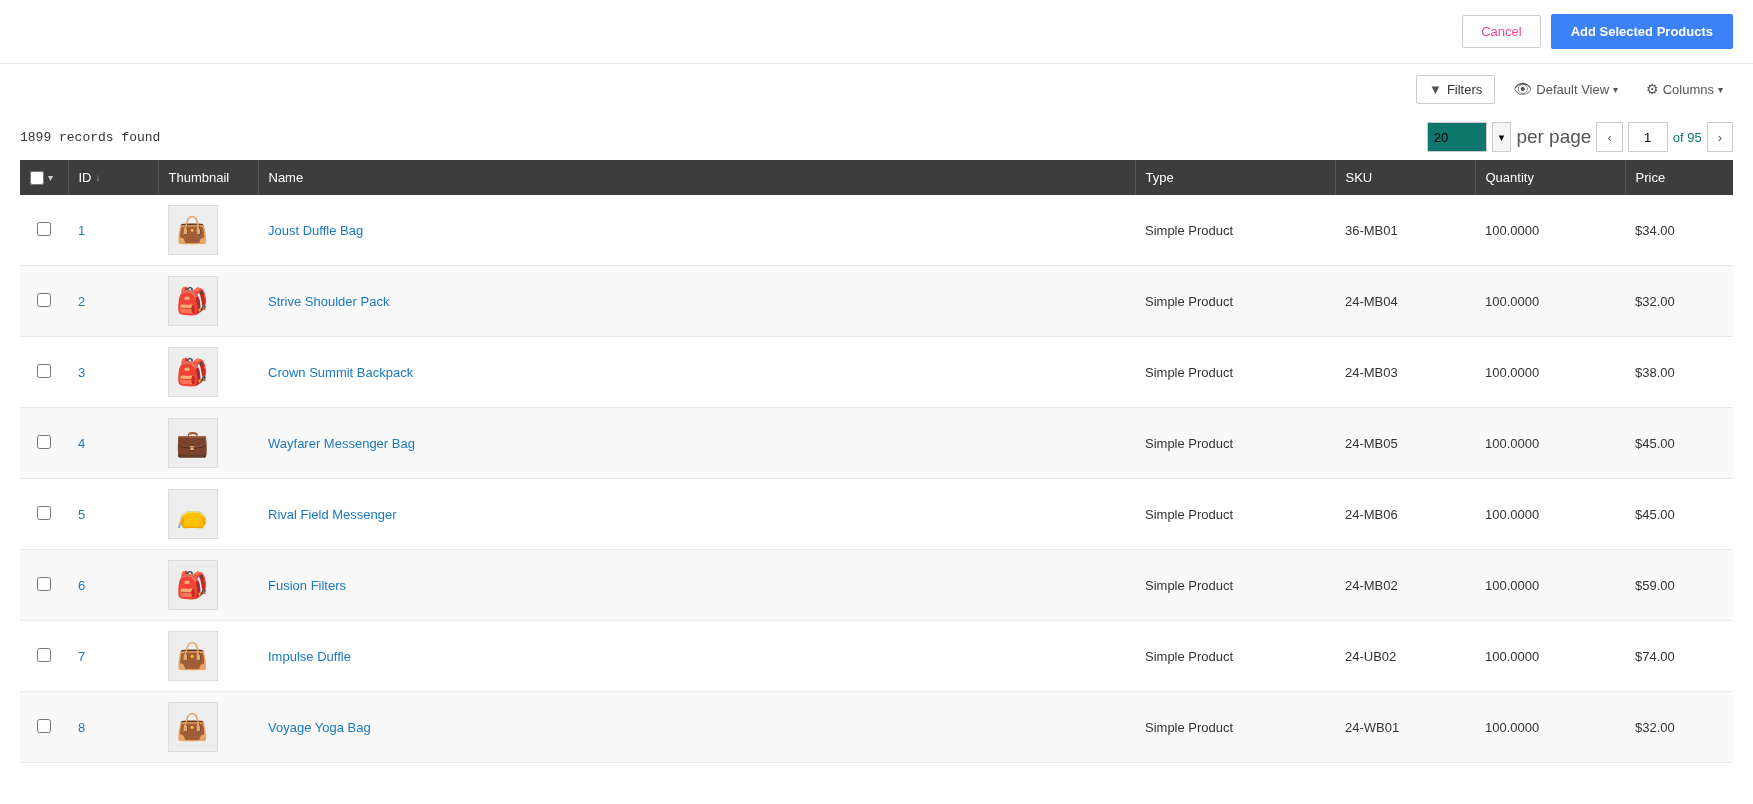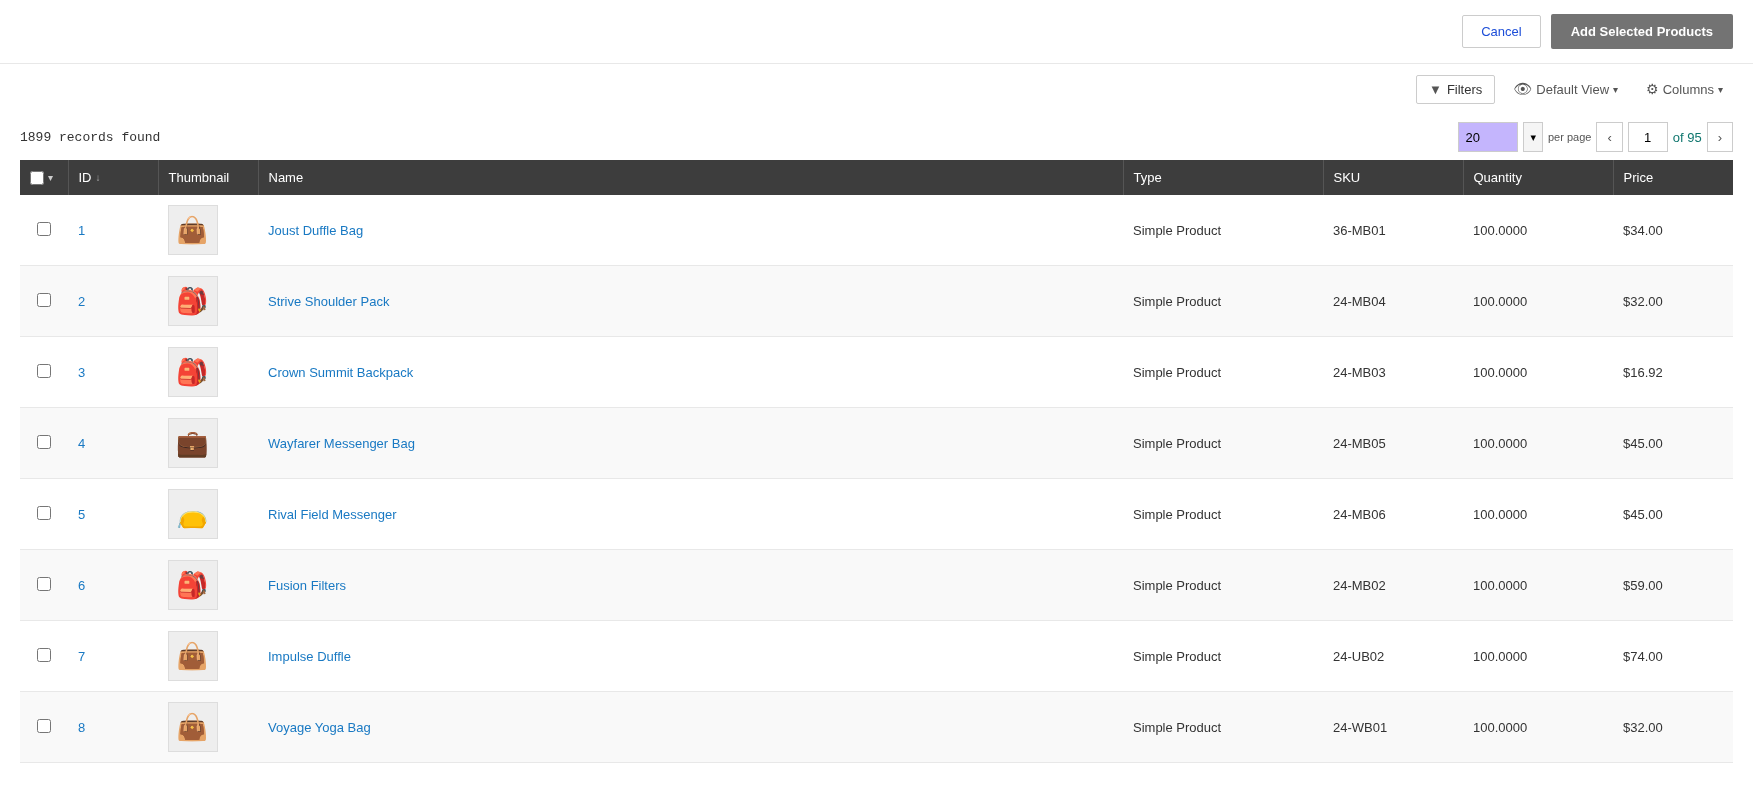--- a/index.html
+++ b/index.html
@@ -15,25 +15,25 @@
     .close-btn {
       background: none; border: none; font-size: 22px; cursor: pointer; color: #666;
       line-height: 1; padding: 4px 8px;
     }
 
     .toolbar {
       display: flex; align-items: center; justify-content: flex-end;
       padding: 14px 20px; border-bottom: 1px solid #e8e8e8; background: #fff; gap: 10px;
     }
     .btn-cancel {
-      background: #fff; border: 1px solid #ccc; color: #1d4ed8; padding: 8px 18px;
+      background: #fff; border: 1px solid #ccc; color: #ec4899; padding: 8px 18px;
       cursor: pointer; font-size: 13px; border-radius: 2px;
     }
     .btn-add {
-      background: #737373; border: none; color: #fff; padding: 10px 20px;
+      background: #3b82f6; border: none; color: #fff; padding: 10px 20px;
       cursor: pointer; font-size: 13px; border-radius: 2px; font-weight: 600; text-align: right;
     }
 
     .grid-controls {
       display: flex; align-items: center; justify-content: space-between;
       padding: 10px 20px; background: #fff;
     }
     .filter-row { display: flex; align-items: center; gap: 8px; margin-left: auto; }
     .btn-filter {
       display: flex; align-items: center; gap: 5px;
@@ -48,27 +48,27 @@
 
     .records-bar {
       display: flex; align-items: center; justify-content: space-between;
       padding: 8px 20px; background: #fff;
     }
     .records-count { font-size: 13px; color: #333; font-family: Liberation Mono, monospace; }
     .pagination { display: flex; align-items: center; gap: 5px; }
     .per-page-wrapper { display: flex; align-items: center; gap: 5px; }
     .per-page-select {
       border: 1px solid #ccc; padding: 4px 6px; font-size: 13px;
-      background: #c4b5fd; height: 30px; width: 60px;
+      background: #0f766e; height: 30px; width: 60px;
     }
     .per-page-arrow {
       border: 1px solid #ccc; background: #f5f5f5; padding: 4px 6px;
       cursor: pointer; height: 30px; font-size: 11px;
     }
-    .per-page-label { font-size: 11px; color: #555; }
+    .per-page-label { font-size: 19px; color: #555; }
     .page-nav {
       border: 1px solid #ccc; background: #fff; padding: 4px 10px;
       cursor: pointer; font-size: 13px; height: 30px; color: #555;
     }
     .page-input {
       border: 1px solid #ccc; padding: 4px 6px; font-size: 13px;
       width: 40px; text-align: center; height: 30px;
     }
     .page-of { font-size: 13px; color: #0f766e; }
 
@@ -81,21 +81,21 @@
     }
     thead th:last-child { border-right: none; }
 
     .th-check { width: 48px; }
     .th-id { width: 90px; }
     .th-thumb { width: 100px; }
     .th-name { min-width: 300px; }
     .th-type { width: 200px; }
     .th-sku { width: 140px; }
     .th-qty { width: 150px; }
-    .th-price { width: 120px; }
+    .th-price { width: 108px; }
 
     tbody tr { border-bottom: 1px solid #e8e8e8; }
     tbody tr:nth-child(even) { background: #f9f9f9; }
     tbody tr:nth-child(odd) { background: #fff; }
 
     tbody td { padding: 10px 10px; vertical-align: middle; font-size: 13px; }
 
     .product-name-link { color: #1979c3; text-decoration: none; }
 
     .product-thumb {
@@ -272,21 +272,21 @@
       <td>
         <span>Simple Product</span>
       </td>
       <td>
         <span>24-MB03</span>
       </td>
       <td>
         <span>100.0000</span>
       </td>
       <td>
-        <span>$16.92</span>
+        <span>$38.00</span>
       </td>
     </tr>
           <tr>
       <td class="check-col">
         <input type="checkbox" style="">
       </td>
       <td>
         <span class="col-id">4</span>
       </td>
       <td>

